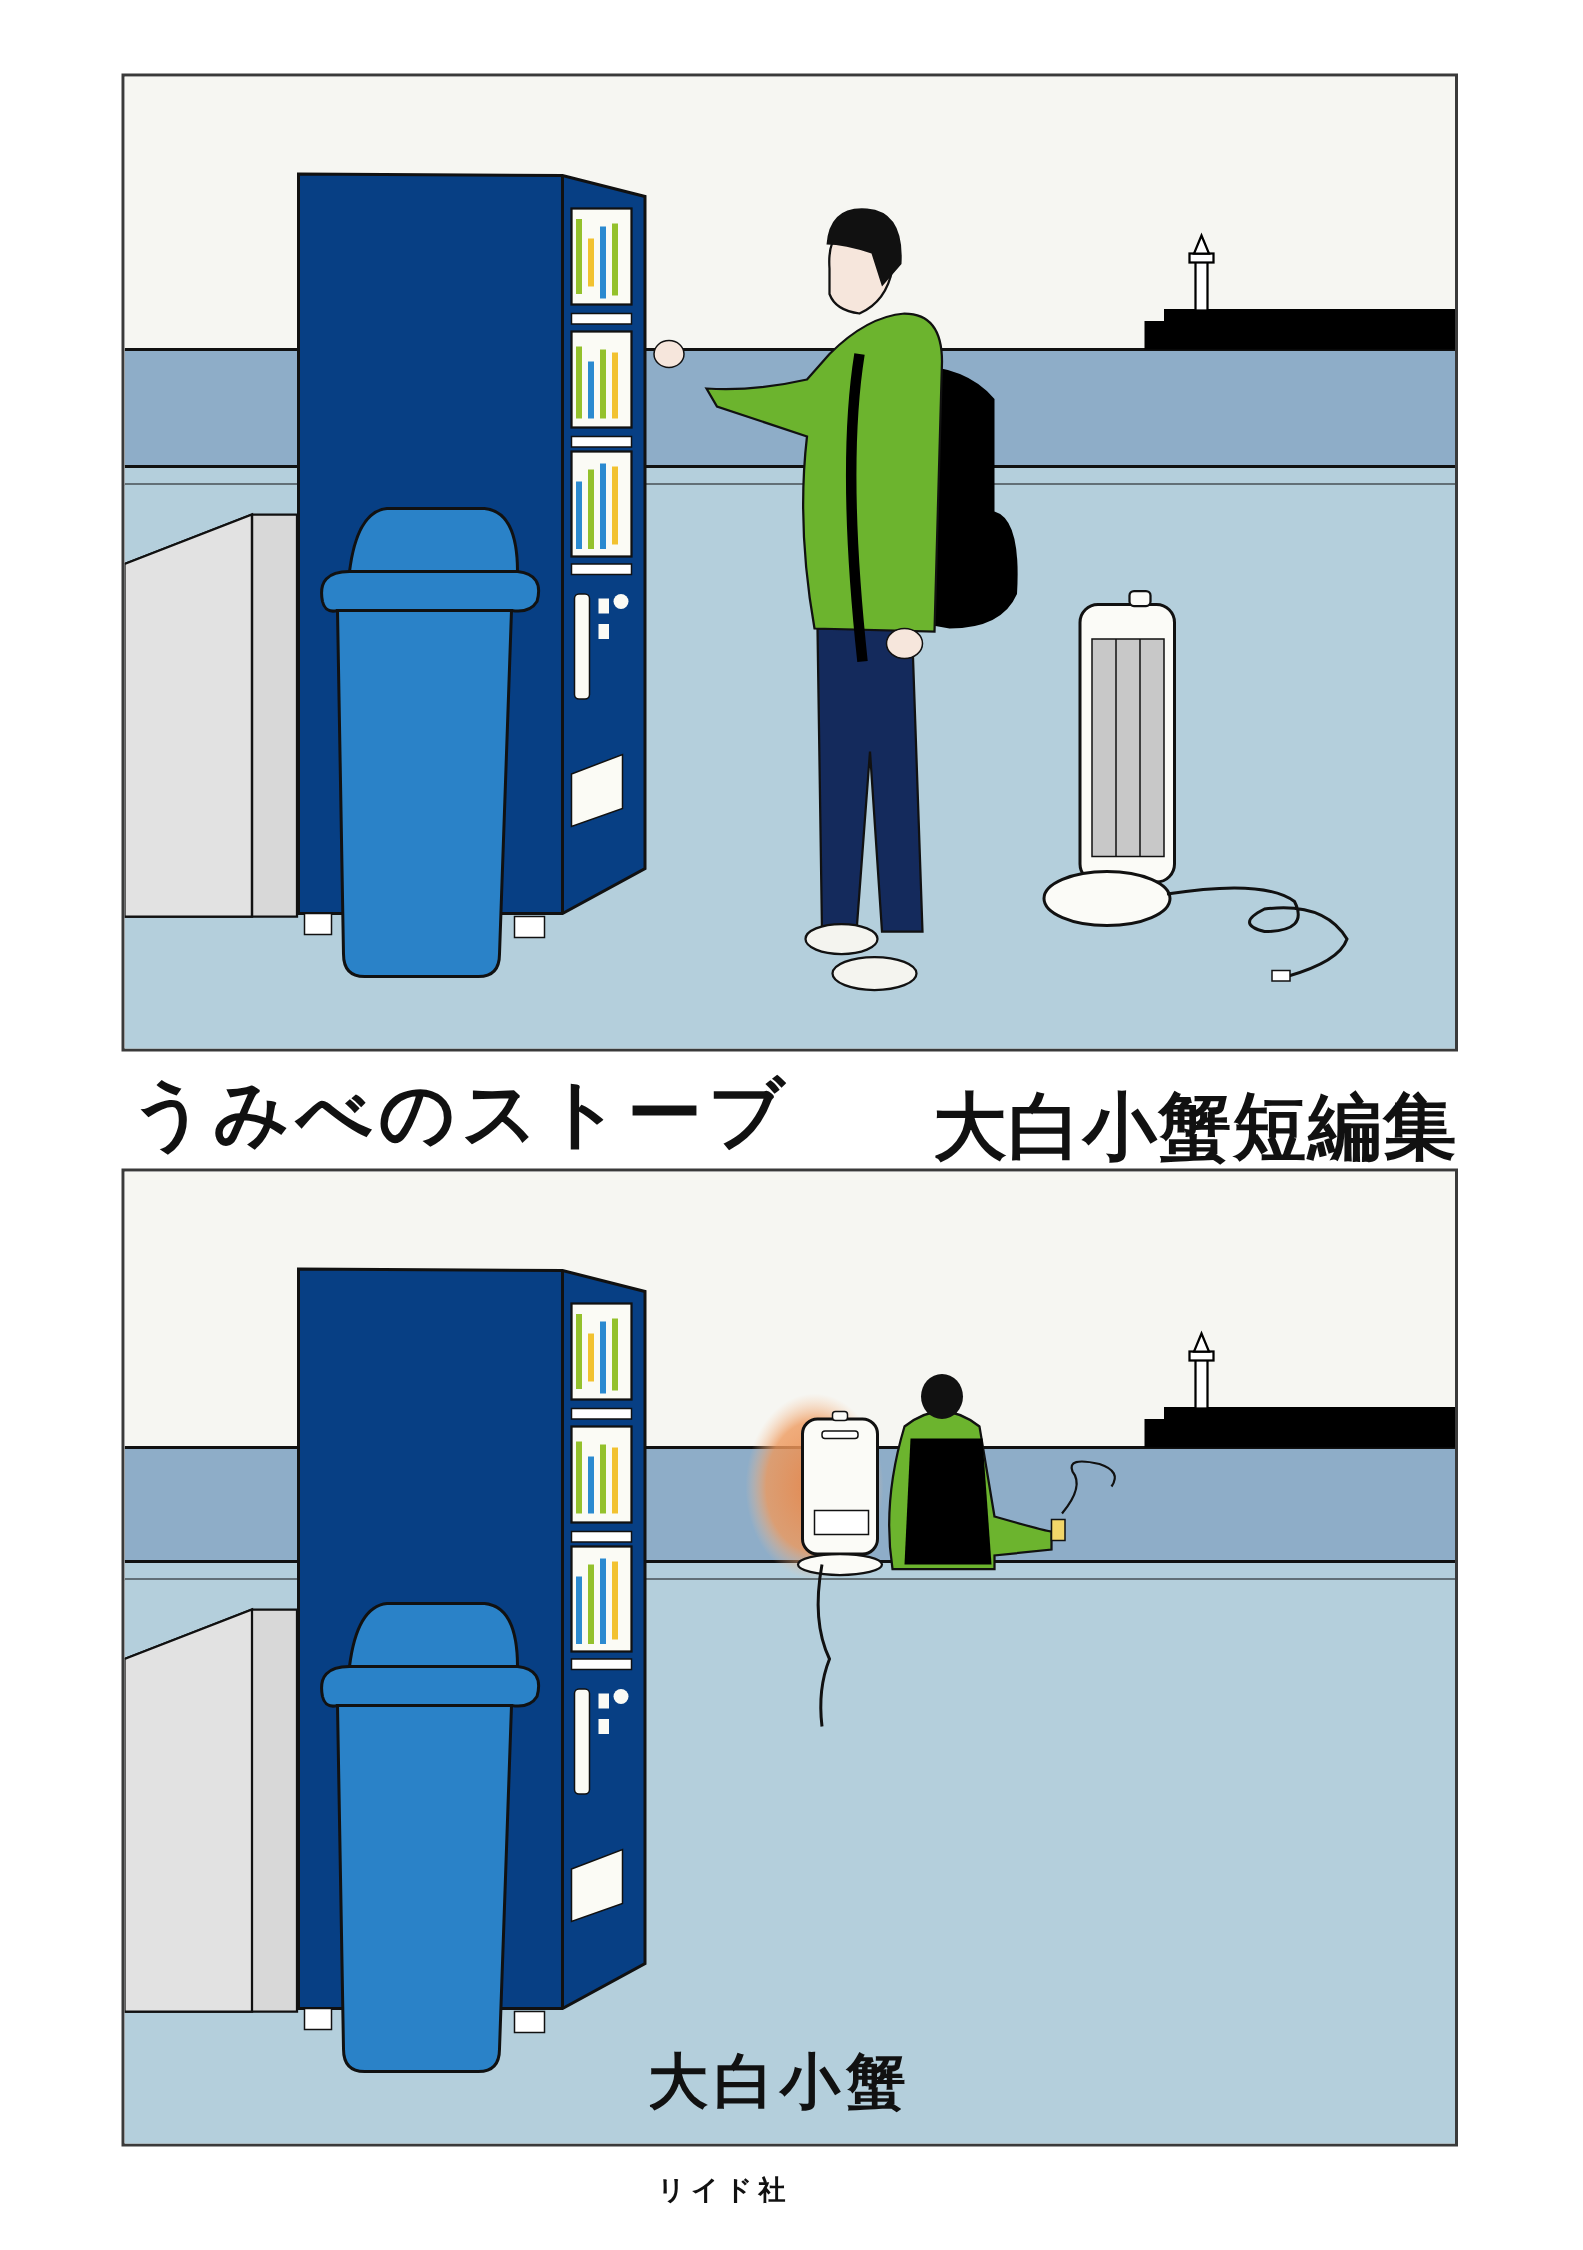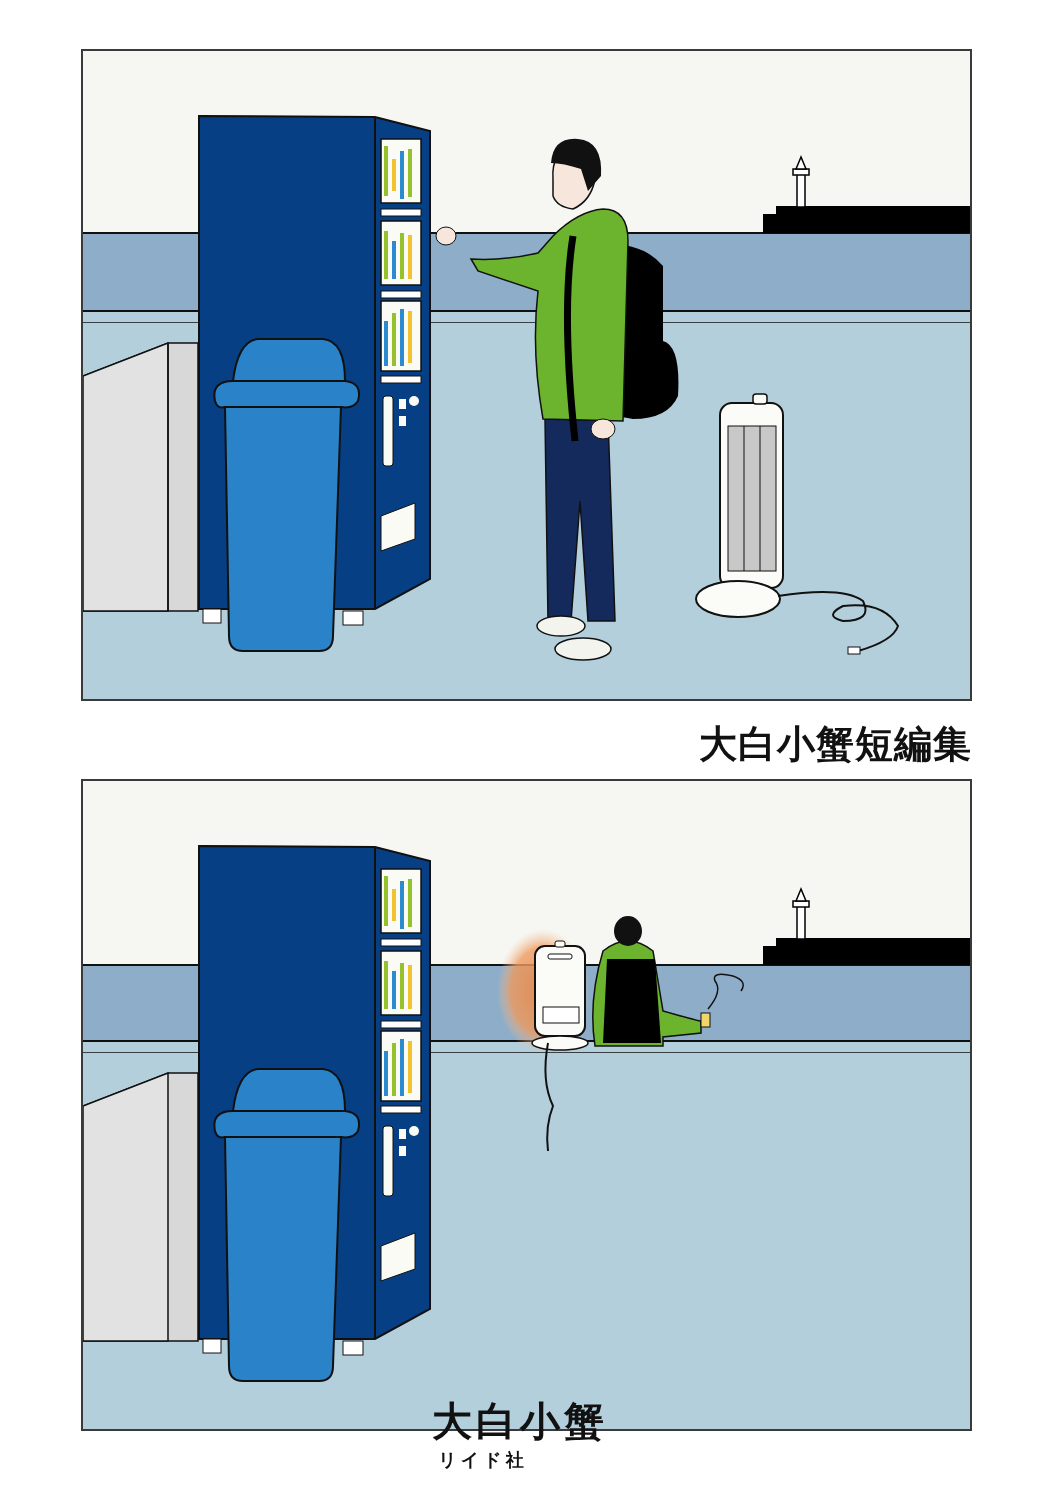--- a/index.html
+++ b/index.html
@@ -5,24 +5,24 @@
   html, body { margin: 0; padding: 0; }
   body { width: 1055px; height: 1500px; background: #ffffff; position: relative; overflow: hidden;
          font-family: "DejaVu Sans", sans-serif; }
   .panel { position: absolute; left: 81px; width: 891px; border: 2px solid #3a3a3a; box-sizing: border-box; overflow: hidden; }
   .panel-top { top: 49px; height: 652px; }
   .panel-bottom { top: 779px; height: 652px; }
   .panel svg { position: absolute; left: 0; top: 0; }
   .title-band { position: absolute; left: 81px; top: 703px; width: 891px; height: 74px; }
   .book-title { position: absolute; left: 6px; top: 6px; font-size: 50px; font-weight: bold; letter-spacing: 4px; color: #111; white-space: nowrap;
                 font-family: "DejaVu Sans", sans-serif; }
-  .series-title { position: absolute; right: 0px; top: 16px; font-size: 38px; font-weight: bold; letter-spacing: 1px; color: #111; white-space: nowrap;
+  .series-title { position: absolute; right: 0px; top: 16px; font-size: 49px; font-weight: bold; letter-spacing: 1px; color: #111; white-space: nowrap;
                   font-family: Liberation Serif, serif; }
   .author { position: absolute; left: 432px; top: 1360px; font-size: 40px; font-weight: bold; letter-spacing: 4px; color: #111;
-            font-family: Liberation Serif, serif; white-space: nowrap; margin-top: 34px; }
+            font-family: Liberation Serif, serif; white-space: nowrap; }
   .publisher { position: absolute; left: 0; width: 966px; top: 1448px; text-align: center; font-size: 18px; font-weight: bold; letter-spacing: 4px; color: #111;
                font-family: "DejaVu Serif", serif; }
 </style>
 </head>
 <body>
 
 <div class="panel panel-top">
   <svg width="891" height="652" viewBox="0 0 891 652">
 
     <rect x="0" y="0" width="891" height="182" fill="#f6f6f2"></rect>
@@ -118,20 +118,21 @@
       <line x1="677" y1="375" x2="677" y2="520" stroke="#111" stroke-width="1"></line>
       <rect x="670" y="343" width="14" height="10" rx="3" fill="#fbfbf7" stroke="#111" stroke-width="1.5"></rect>
       <ellipse cx="655" cy="548" rx="42" ry="18" fill="#fbfbf7" stroke="#111" stroke-width="2"></ellipse>
       <path d="M695,545 Q760,535 780,550 Q790,570 760,570 Q740,565 760,555 Q800,550 815,575 Q810,590 775,600" fill="none" stroke="#111" stroke-width="2"></path>
       <rect x="765" y="596" width="12" height="7" fill="#fff" stroke="#111" stroke-width="1"></rect>
     </g>
   </svg>
 </div>
 
 <div class="title-band">
+  <span class="book-title">うみべのストーブ</span>
   <span class="series-title">大白小蟹短編集</span>
 </div>
 
 <div class="panel panel-bottom">
   <svg width="891" height="652" viewBox="0 0 891 652">
     <defs>
       <radialGradient id="glow" cx="50%" cy="50%" r="50%">
         <stop offset="0%" stop-color="#e8874a" stop-opacity="0.95"></stop>
         <stop offset="70%" stop-color="#ee9a5e" stop-opacity="0.8"></stop>
         <stop offset="100%" stop-color="#f6c29a" stop-opacity="0"></stop>

